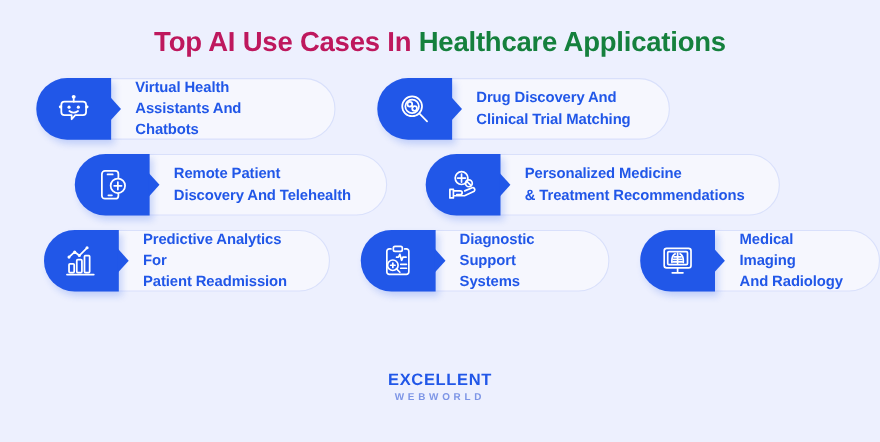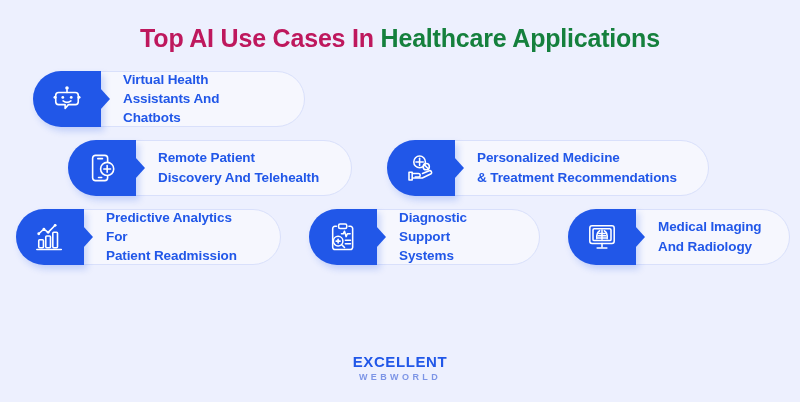--- a/index.html
+++ b/index.html
@@ -44,21 +44,21 @@
     display: flex;
     flex-direction: column;
     gap: 13px;
   }
   .row {
     display: flex;
     align-items: center;
   }
   .row-1 { padding-left: 33px; gap: 38px; }
   .row-2 { padding-left: 68px; gap: 35px; }
-  .row-3 { padding-left: 16px; gap: 28px; }
+  .row-3 { padding-left: 40px; gap: 28px; }
 
   
   .card {
     position: relative;
     height: 56px;
     background: #f6f7fe;
     border: 1px solid #d9e0fb;
     border-radius: 28px;
     display: flex;
     align-items: center;
@@ -105,21 +105,21 @@
     padding-right: 26px;
     white-space: pre-line;
     letter-spacing: -0.1px;
   }
 
   
   .footer {
     position: absolute;
     left: 0;
     right: 0;
-    bottom: 20px;
+    bottom: 36px;
     text-align: center;
   }
   .logo-main {
     color: #2157e8;
     font-size: 15px;
     font-weight: bold;
     letter-spacing: 0.6px;
     line-height: 1;
   }
   .logo-sub {
@@ -158,20 +158,36 @@
               <path d="M11.8 18 q4.2 3.3 8.4 0"></path>
               <circle cx="3.2" cy="14" r="1.6" fill="#ffffff" stroke="none"></circle>
               <circle cx="28.8" cy="14" r="1.6" fill="#ffffff" stroke="none"></circle>
             </svg>
           </span>
         </div>
         <div class="card-label">Virtual Health
 Assistants And Chatbots</div>
       </div>
 
+      <div class="card" style="width:266px;">
+        <div class="badge">
+          <span>
+            <svg width="30" height="30" viewBox="0 0 32 32" fill="none" stroke="#ffffff" stroke-width="1.7" stroke-linecap="round" stroke-linejoin="round">
+              <circle cx="13.5" cy="13.5" r="9.6"></circle>
+              <circle cx="13.5" cy="13.5" r="6.6"></circle>
+              <line x1="20.4" y1="20.4" x2="28" y2="28"></line>
+              <circle cx="11.3" cy="11.5" r="2.3"></circle>
+              <circle cx="15.9" cy="15.6" r="2.3"></circle>
+              <line x1="12.9" y1="13.1" x2="14.3" y2="14.1"></line>
+            </svg>
+          </span>
+        </div>
+        <div class="card-label">Drug Discovery And
+Clinical Trial Matching</div>
+      </div>
     </div>
 
     <div class="row row-2">
 
       <div class="card" style="width:284px;">
         <div class="badge">
           <span>
             <svg width="30" height="30" viewBox="0 0 32 32" fill="none" stroke="#ffffff" stroke-width="1.7" stroke-linecap="round" stroke-linejoin="round">
               <rect x="6" y="2.5" width="16" height="27" rx="3"></rect>
               <line x1="11.5" y1="6" x2="16.5" y2="6"></line>

